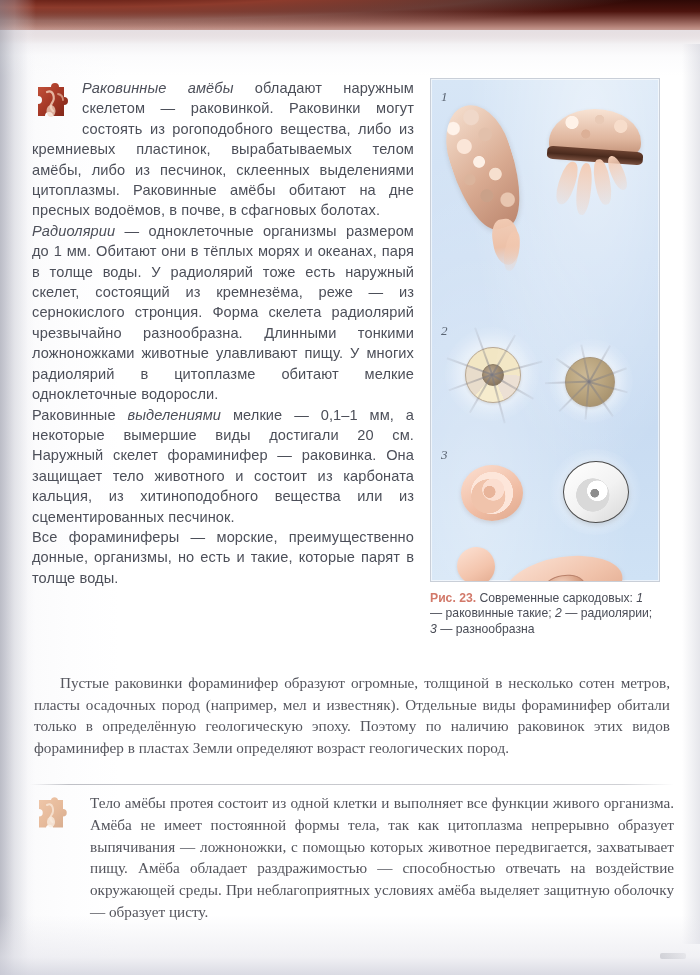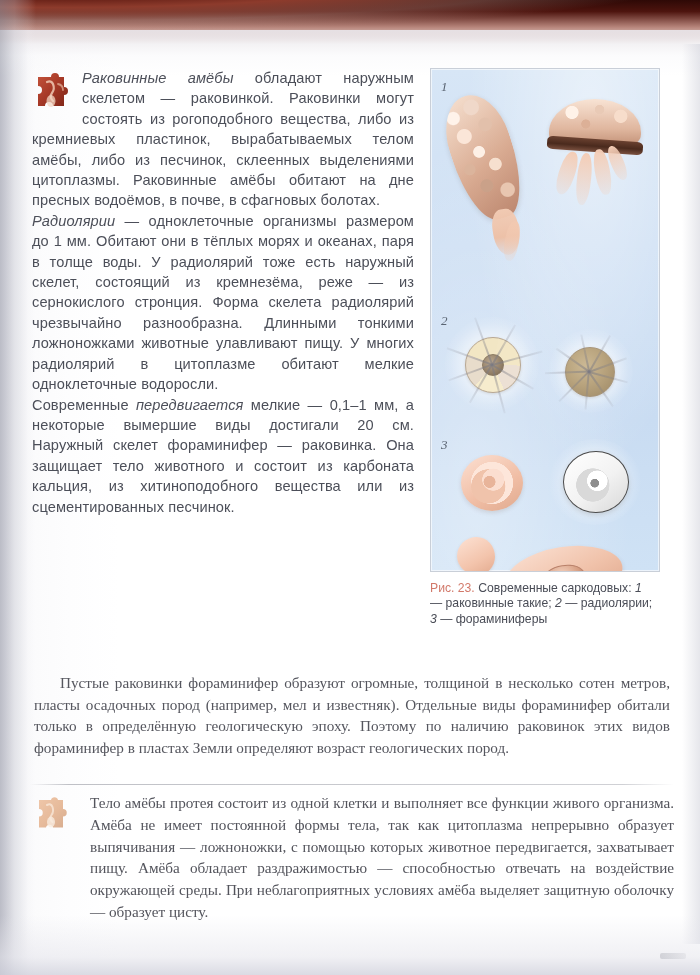--- a/index.html
+++ b/index.html
@@ -46,21 +46,21 @@
     background:linear-gradient(270deg,rgba(205,206,216,0.5) 0%,rgba(255,255,255,0) 100%);
     pointer-events:none;
   }
   .haze{
     position:absolute;pointer-events:none;
     background:radial-gradient(ellipse at center,rgba(255,255,255,0.55) 0%,rgba(255,255,255,0) 70%);
   }
 
   
   .top-zone{
-    position:absolute;left:0;top:60px;width:620px;height:600px;
+    position:absolute;left:0;top:70px;width:620px;height:600px;
   }
 
   .left-col{
     position:absolute;left:32px;top:8px;width:382px;
     color:#4c4f59;
     font-size:14.6px;
     line-height:20.4px;
     text-align:justify;
     letter-spacing:0.1px;
   }
@@ -102,21 +102,21 @@
     color:#5a6472;
     z-index:6;
   }
   .caption{
     margin-top:9px;
     width:224px;
     font-size:12.2px;
     line-height:15.4px;
     color:#4a4d57;
   }
-  .caption .ris{color:#d2796a;font-weight:normal;}
+  .caption .ris{color:#d2796a;font-weight:bold;}
   .caption .itnum{font-style:italic;}
 
   
   .sp{position:absolute;}
 
   
   .testate-a{
     left:22px;top:24px;width:62px;height:128px;
     border-radius:52% 52% 44% 44% / 40% 40% 60% 60%;
     background:
@@ -314,22 +314,23 @@
           <path d="M15 12 q4 -2 6 2 q2 5 -1 9 q-3 4 1 8" fill="none" stroke="#f0c9b4" stroke-width="2.2" stroke-linecap="round" opacity="0.85"></path>
           <ellipse cx="19" cy="31" rx="4.5" ry="6" fill="#f3d7c4" opacity="0.75"></ellipse>
           <path d="M26 14 q5 1 5 6" fill="none" stroke="#e8b9a0" stroke-width="1.8" stroke-linecap="round" opacity="0.7"></path>
         </svg>
       </div>
 
       <p><span class="it">Раковинные амёбы</span><span> обладают наружным скелетом — раковинкой. Раковинки могут состоять из рогоподобного вещества, либо из кремниевых пластинок, вырабатываемых телом амёбы, либо из песчинок, склеенных выделениями цитоплазмы. Раковинные амёбы обитают на дне пресных водоёмов, в почве, в сфагновых болотах.</span></p>
 
       <p><span class="it">Радиолярии</span><span> — одноклеточные организмы размером до 1 мм. Обитают они в тёплых морях и океанах, паря в толще воды. У радиолярий тоже есть наружный скелет, состоящий из кремнезёма, реже — из сернокислого стронция. Форма скелета радиолярий чрезвычайно разнообразна. Длинными тонкими ложноножками животные улавливают пищу. У многих радиолярий в цитоплазме обитают мелкие одноклеточные водоросли.</span></p>
 
-      <p><span>Современные </span><span class="it">передвигается</span><span> мелкие — 0,1–1 мм, а некоторые вымершие виды достигали 20 см. Наружный скелет фораминифер — раковинка. Она защищает тело животного и состоит из карбоната кальция, из хитиноподобного вещества или из сцементированных песчинок.</span></p>
-
+      <p><span>Раковинные </span><span class="it">выделениями</span><span> мелкие — 0,1–1 мм, а некоторые вымершие виды достигали 20 см. Наружный скелет фораминифер — раковинка. Она защищает тело животного и состоит из карбоната кальция, из хитиноподобного вещества или из сцементированных песчинок.</span></p>
+
+      <p>Все фораминиферы — морские, преимущественно донные, организмы, но есть и такие, которые парят в толще воды.</p>
     </div>
 
     <div class="figure-wrap">
 
       <div class="figure-frame">
         <div class="wash"></div>
 
         <div class="sp testate-a"></div>
         <div class="sp testate-a-foot"></div>
         <div class="sp testate-a-foot2"></div>
@@ -371,21 +372,21 @@
         <div class="sp foram-small"></div>
         <div class="sp foram-lens"></div>
         <div class="sp foram-lens-in"></div>
 
         <div class="num" style="left:10px;top:10px;">1</div>
         <div class="num" style="left:10px;top:244px;">2</div>
         <div class="num" style="left:10px;top:368px;">3</div>
       </div>
 
       <div class="caption">
-        <span class="ris">Рис. 23.</span><span> Современные саркодовых: </span><span class="itnum">1</span><span> — раковинные такие; </span><span class="itnum">2</span><span> — радиолярии; </span><span class="itnum">3</span><span> — фораминиферы</span>
+        <span class="ris">Рис. 23.</span><span> Современные саркодовых: </span><span class="itnum">1</span><span> — раковинные такие; </span><span class="itnum">2</span><span> — радиолярии; </span><span class="itnum">3</span><span> — разнообразна</span>
       </div>
     </div>
   </div>
 
   <div class="mid-para">Пустые раковинки фораминифер образуют огромные, толщиной в несколько сотен метров, пласты осадочных пород (например, мел и известняк). Отдельные виды фораминифер обитали только в определённую геологическую эпоху. Поэтому по наличию раковинок этих видов фораминифер в пластах Земли определяют возраст геологических пород.</div>
 
   <div class="bottom-rule"></div>
   <div class="bottom-block">
     <div class="bottom-icon">
       <svg viewBox="0 0 40 40" width="40" height="40" aria-hidden="true">

